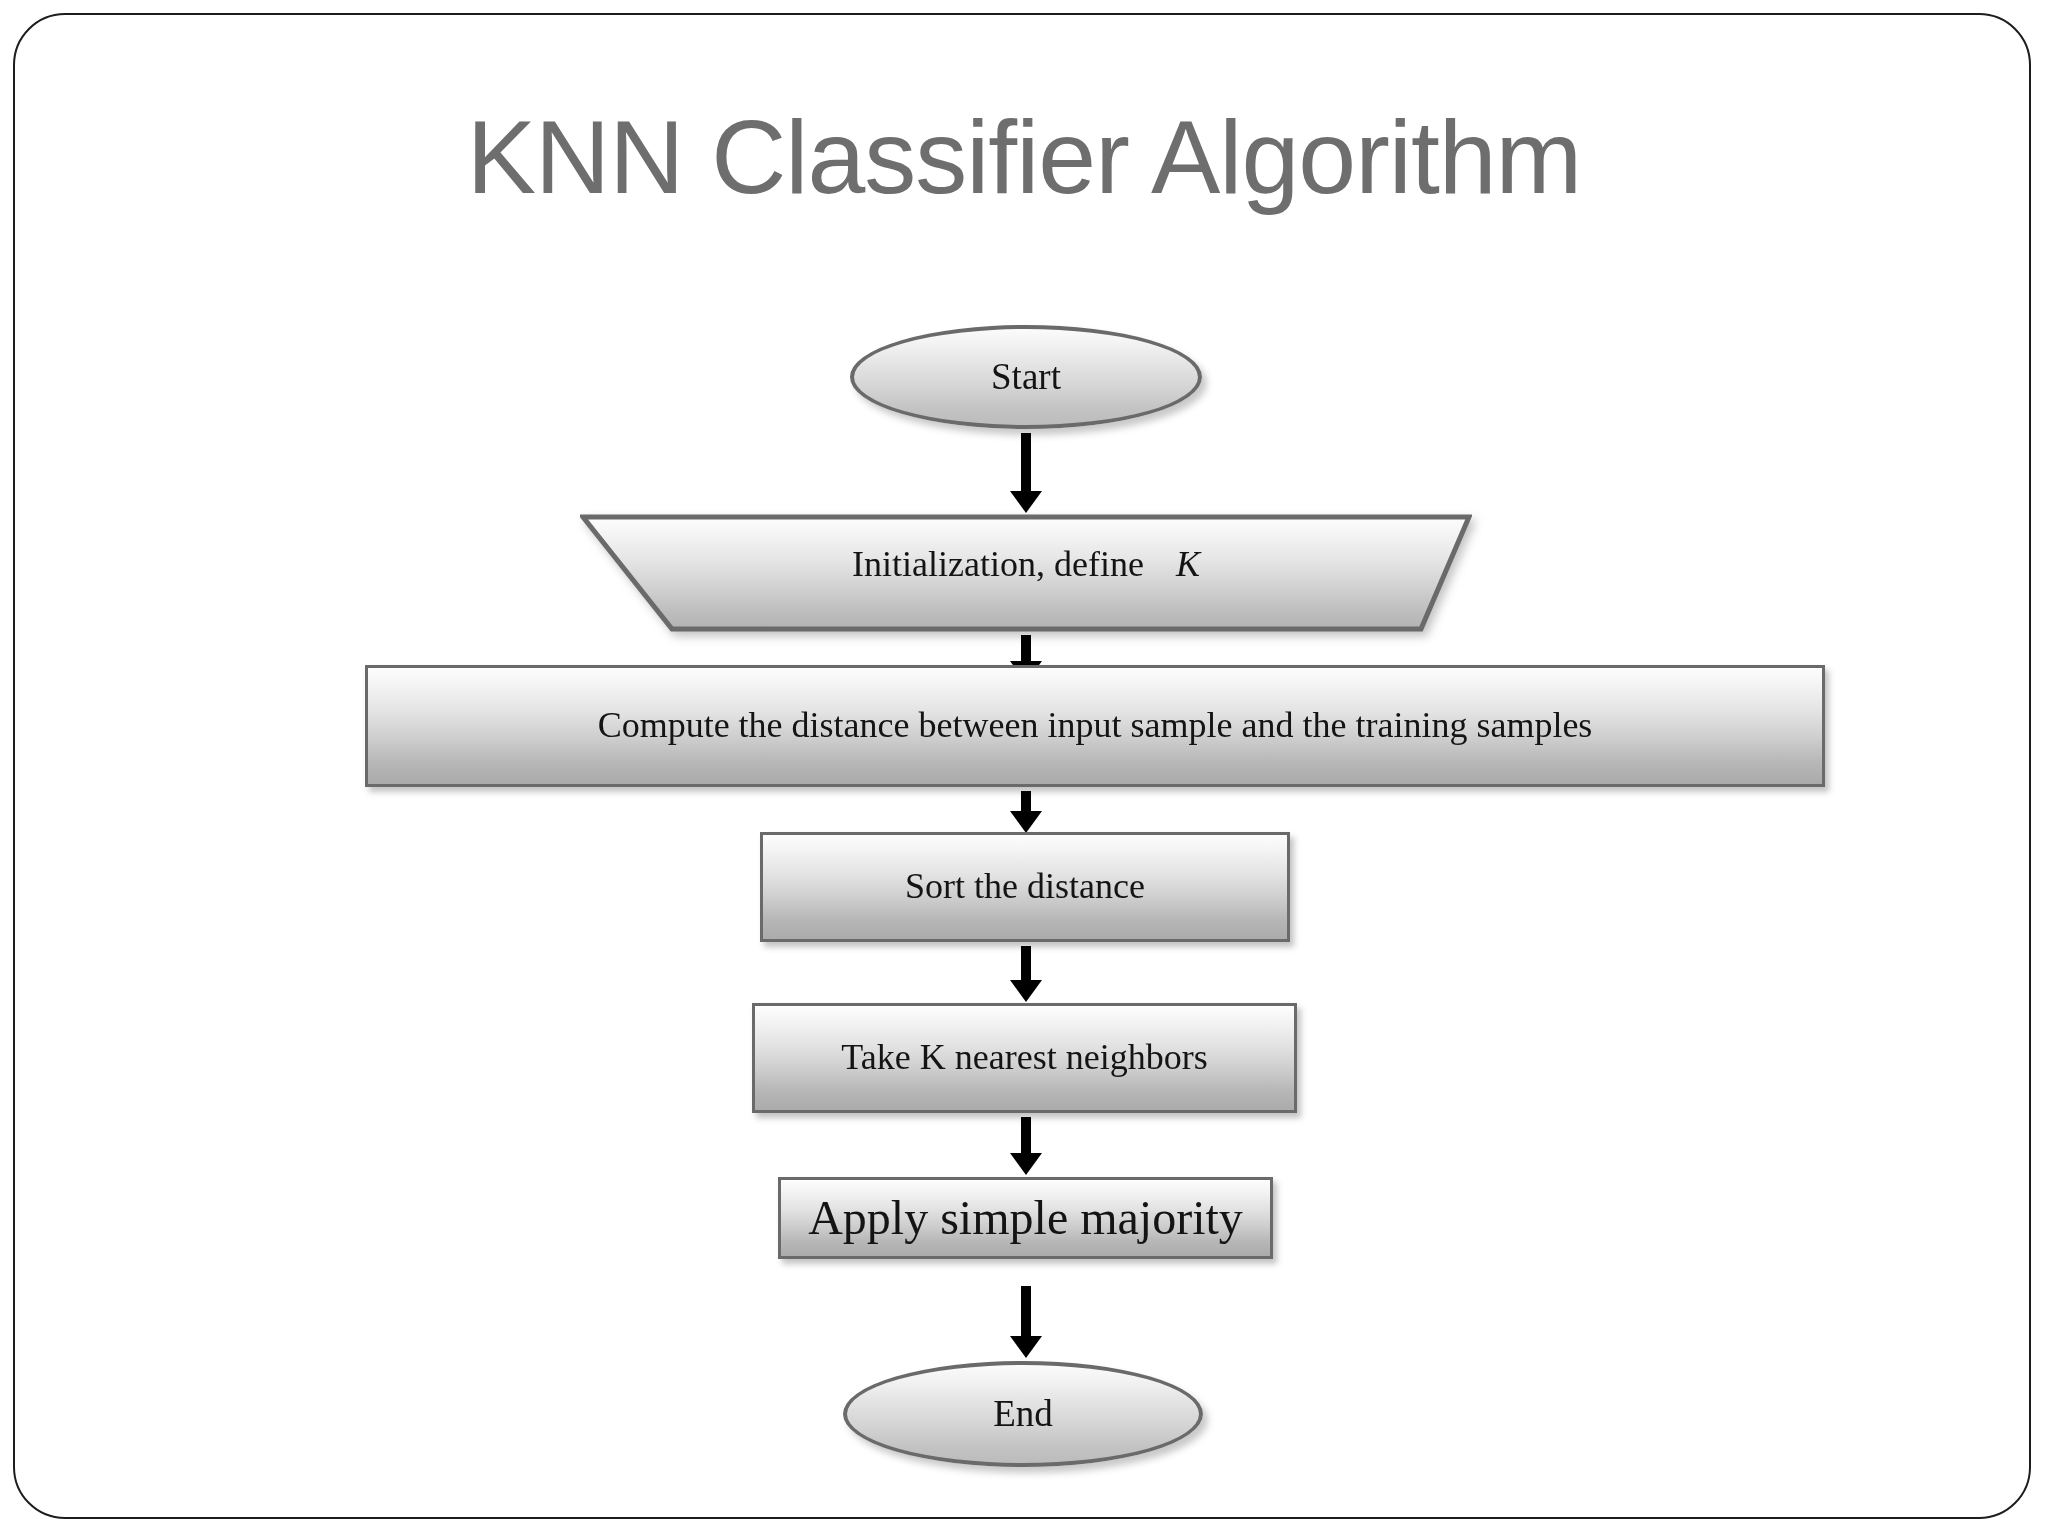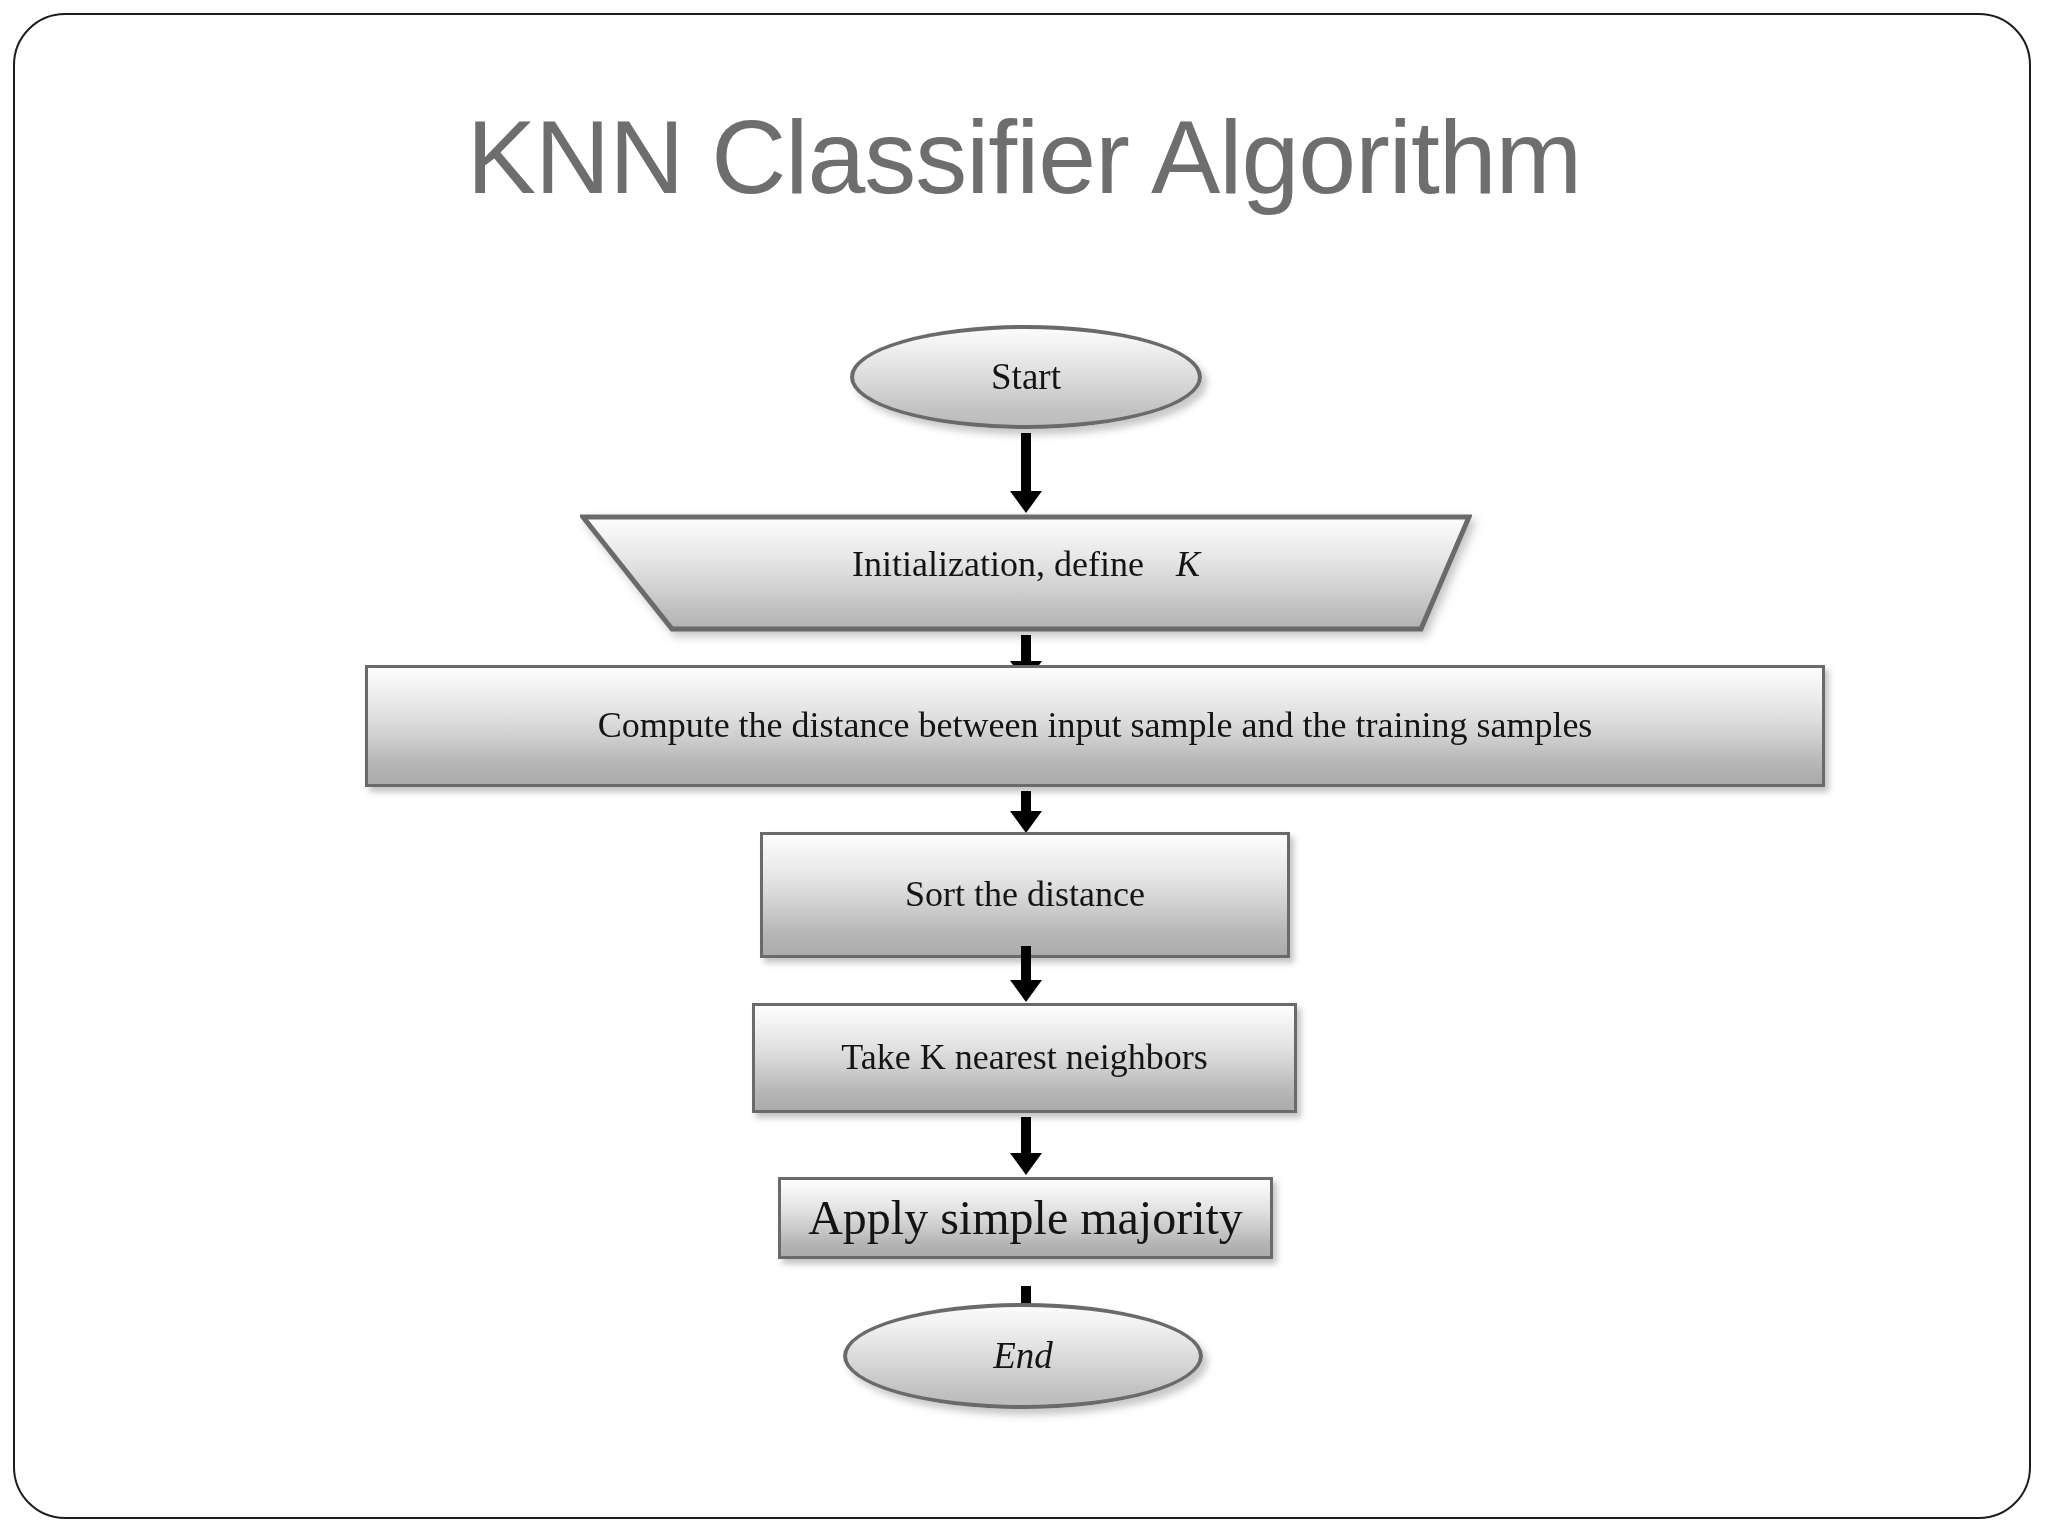--- a/index.html
+++ b/index.html
@@ -170,36 +170,36 @@
     </div>
 
     <div class="arrow" style="left:1006px; top:620px; height:28px;"></div>
 
     <div class="node proc" style="left:350px; top:650px; width:1460px; height:122px; font-size:36px;">
       <span>Compute the distance between input sample and the training samples</span>
     </div>
 
     <div class="arrow" style="left:1006px; top:776px; height:22px;"></div>
 
-    <div class="node proc" style="left:745px; top:817px; width:530px; height:126px; font-size:36px;">
+    <div class="node proc" style="left:745px; top:817px; width:530px; height:110px; font-size:36px;">
       <span>Sort the distance</span>
     </div>
 
     <div class="arrow" style="left:1006px; top:931px; height:36px;"></div>
 
     <div class="node proc" style="left:737px; top:988px; width:545px; height:110px; font-size:36px;">
       <span>Take K nearest neighbors</span>
     </div>
 
     <div class="arrow" style="left:1006px; top:1102px; height:38px;"></div>
 
     <div class="node proc" style="left:763px; top:1162px; width:495px; height:82px; font-size:48px;">
       <span>Apply simple majority</span>
     </div>
 
     <div class="arrow" style="left:1006px; top:1271px; height:52px;"></div>
 
-    <div class="node term" style="left:828px; top:1288px; width:360px; height:106px; font-size:37px;font-style:italic;">
+    <div class="node term" style="left:828px; top:1346px; width:360px; height:106px; font-size:37px;">
       <span>End</span>
     </div>
 
   </div>
 </div>
 
 </body></html>

